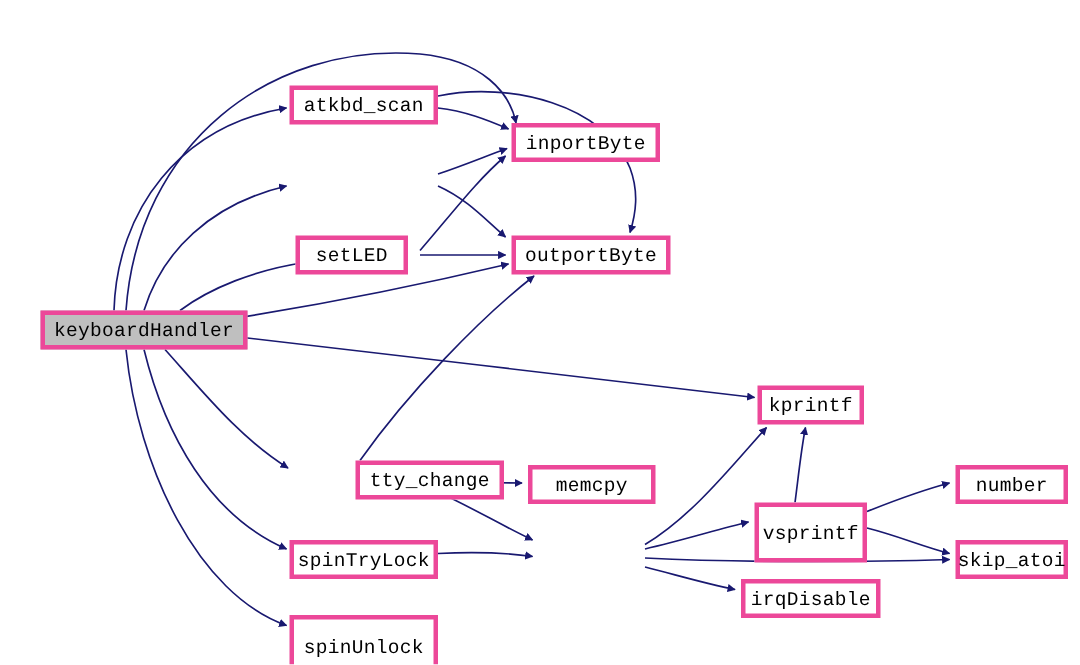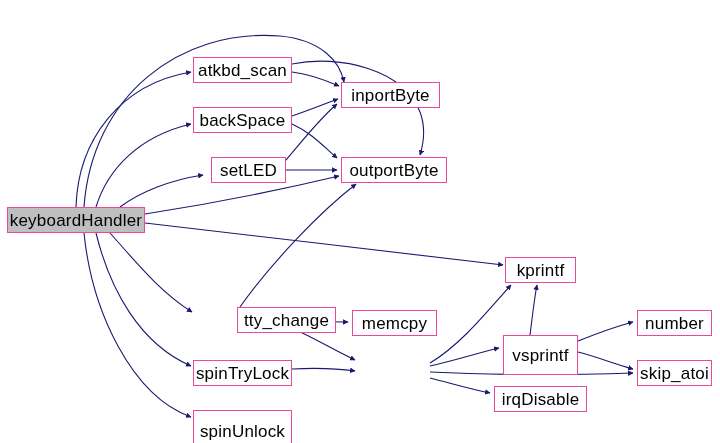--- a/index.html
+++ b/index.html
@@ -18,34 +18,35 @@
   svg#graph {
     position: absolute;
     left: 0;
     top: 0;
     width: 720px;
     height: 443px;
   }
   .node-box {
     position: absolute;
     box-sizing: border-box;
-    border: 1px solid #ec4899;
+    border: 3px solid #ec4899;
     background: #ffffff;
     color: #000000;
-    font-family: Liberation Sans, sans-serif;
-    font-size: 17px;
+    font-family: Liberation Mono, monospace;
+    font-size: 13px;
     line-height: 1;
     display: flex;
     align-items: center;
     justify-content: center;
     white-space: nowrap;
     letter-spacing: 0.2px;
   }
   .node-box.root {
     background: #bfbfbf;
+    margin-left: 20px;
   }
 </style>
 </head>
 <body>
 
 <div id="canvas-wrap">
 
   <svg id="graph" viewBox="0 0 720 443" xmlns="http://www.w3.org/2000/svg">
     <defs>
       <marker id="arrow" viewBox="0 0 10 10" refX="9" refY="5" markerWidth="5" markerHeight="5" orient="auto-start-reverse">
@@ -107,23 +108,22 @@
       <path d="M 530 335 C 532 320 534 300 537 285"></path>
     </g>
   </svg>
 
   <div class="node-box root" style="left:7px; top:207px; width:138px; height:26px;">keyboardHandler</div>
 
   <div class="node-box" style="left:193px; top:57px; width:99px; height:26px;">atkbd_scan</div>
 
   <div class="node-box" style="left:341px; top:82px; width:99px; height:26px;">inportByte</div>
 
-  <div class="node-box" style="left:193px; top:107px; width:99px; height:26px;">backSpace</div>
 
-  <div class="node-box" style="left:211px; top:157px; width:75px; height:26px;">setLED</div>
+  <div class="node-box" style="left:197px; top:157px; width:75px; height:26px;">setLED</div>
 
   <div class="node-box" style="left:505px; top:257px; width:71px; height:26px;">kprintf</div>
 
   <div class="node-box" style="left:341px; top:157px; width:106px; height:26px;">outportByte</div>
 
   <div class="node-box" style="left:193px; top:307px; width:99px; height:26px;margin-left:44px;">tty_change</div>
 
   <div class="node-box" style="left:637px; top:310px; width:75px; height:26px;">number</div>
 
   <div class="node-box" style="left:352px; top:310px; width:85px; height:26px;">memcpy</div>

